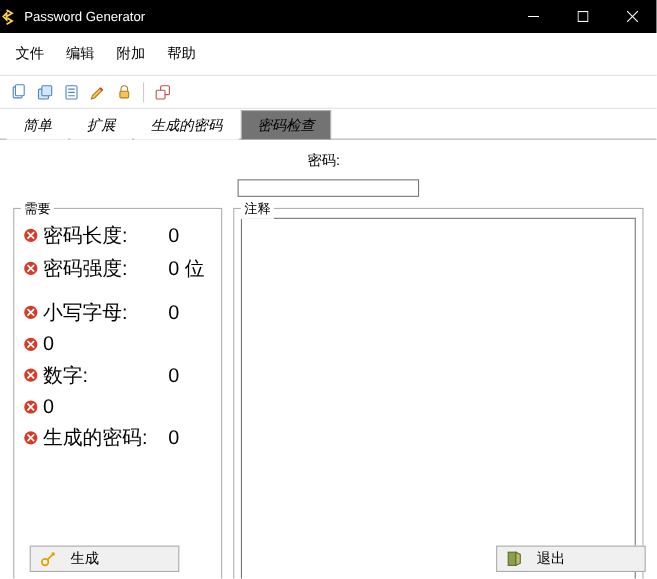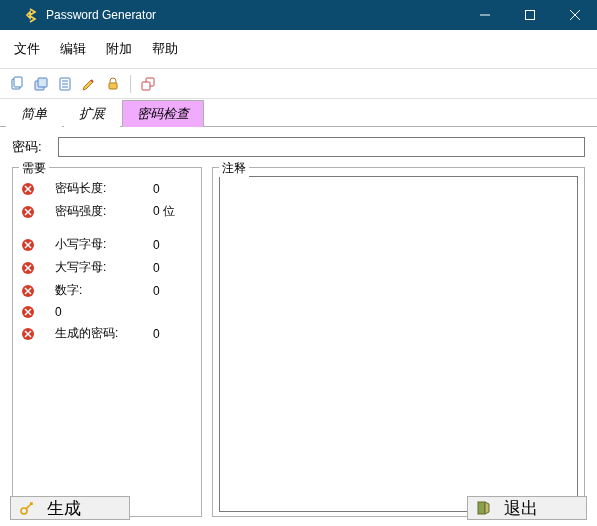--- a/index.html
+++ b/index.html
@@ -1,56 +1,56 @@
 <!DOCTYPE html>
 <html><head>
 <meta charset="utf-8">
 <style>
 * { box-sizing: border-box; margin: 0; padding: 0; }
 body { font-family: "Microsoft YaHei", "Segoe UI", sans-serif; font-size: 12px; background: #fff; width: 597px; height: 526px; overflow: hidden; }
 
-.titlebar { height: 30px; background: #0c4a6e; color: #fff; display: flex; align-items: center; padding-left: 24px; }
+.titlebar { height: 30px; background: #000000; color: #fff; display: flex; align-items: center; padding-left: 0; }
 .titlebar .app-icon { width: 16px; height: 16px; margin-right: 6px; display: flex; align-items: center; justify-content: center; }
 .titlebar .title { font-size: 12px; flex: 1; }
 .titlebar .win-controls { display: flex; height: 100%; }
 .titlebar .win-btn { width: 45px; height: 100%; display: flex; align-items: center; justify-content: center; cursor: pointer; }
 
 .menubar { height: 39px; background: #fff; display: flex; align-items: center; border-bottom: 1px solid #e0e0e0; padding-left: 4px; }
 .menubar .menu-item { padding: 3px 10px; cursor: pointer; font-size: 13px; }
 
 .toolbar { height: 30px; background: #fff; display: flex; align-items: center; padding-left: 6px; gap: 2px; border-bottom: 1px solid #e0e0e0; }
 .toolbar .tool-btn { width: 22px; height: 22px; display: flex; align-items: center; justify-content: center; cursor: pointer; border: 1px solid transparent; border-radius: 2px; }
 
 .tabs { height: 24px; display: flex; align-items: flex-end; padding-left: 6px; margin-top: 4px; position: relative; font-style: italic; }
 .tabs::after { content: ""; position: absolute; bottom: 0; left: 0; right: 0; height: 1px; background: #b0b0b0; }
 .tab { padding: 4px 14px; font-size: 13px; border: 1px solid transparent; border-bottom: none; cursor: pointer; background: #fff; margin-right: 2px; position: relative; z-index: 1; }
-.tab.active { border-color: #b0b0b0; background: #f0abfc; z-index: 2; }
+.tab.active { border-color: #b0b0b0; background: #737373; z-index: 2; }
 .tab.active::after { content: ""; position: absolute; bottom: -1px; left: 0; right: 0; height: 1px; background: #fff; }
 
 .content { padding: 10px 12px 8px 12px; }
 
-.password-row { display: flex; align-items: center; gap: 8px; margin-bottom: 10px; }
+.password-row { display: flex; align-items: center; gap: 8px; margin-bottom: 10px; flex-direction: column; }
 .password-row label { font-size: 13px; width: 38px; }
 .password-row input { flex: 1; height: 20px; border: 1px solid #787878; padding: 0 4px; font-size: 12px; }
 
 .main-area { display: flex; gap: 10px; height: 350px; }
 .requirements { width: 190px; border: 1px solid #b0b0b0; padding: 6px 8px 10px 8px; position: relative; }
 .requirements .box-title { position: absolute; top: -8px; left: 6px; background: #fff; padding: 0 3px; font-size: 12px; }
-.req-row { display: flex; align-items: center; margin-top: 6px; font-size: 12px; gap: 20px; }
+.req-row { display: flex; align-items: center; margin-top: 6px; font-size: 18px; gap: 4px; }
 .req-row .req-icon { width: 14px; height: 14px; display: flex; align-items: center; justify-content: center; }
 .req-row .req-label { flex: 1; }
 .req-row .req-value { width: 40px; text-align: left; }
 .req-gap { height: 10px; }
 
 .notes { flex: 1; border: 1px solid #b0b0b0; padding: 6px; position: relative; font-family: Liberation Mono, monospace; }
 .notes .box-title { position: absolute; top: -8px; left: 6px; background: #fff; padding: 0 3px; font-size: 12px; }
 .notes-area { width: 100%; height: 100%; border: 1px solid #787878; margin-top: 2px; }
 
 .footer { position: absolute; bottom: 6px; left: 10px; right: 10px; display: flex; justify-content: space-between; }
-.footer .btn { width: 120px; height: 24px; background: #f0f0f0; border: 1px solid #adadad; display: flex; align-items: center; cursor: pointer; gap: 12px; padding-left: 8px; font-size: 17px; }
+.footer .btn { width: 136px; height: 24px; background: #f0f0f0; border: 1px solid #adadad; display: flex; align-items: center; cursor: pointer; gap: 12px; padding-left: 8px; font-size: 13px; margin-left: 17px; }
 .footer .btn .btn-icon { width: 16px; height: 16px; display: flex; align-items: center; justify-content: center; }
 .footer .btn span.lbl { flex: 1; text-align: left; }
 
 .red-x { width: 12px; height: 12px; border-radius: 50%; background: #d63b29; display: flex; align-items: center; justify-content: center; }
 </style>
 </head>
 <body>
 
 <div class="titlebar">
   <span class="app-icon">
@@ -124,20 +124,21 @@
       <svg width="16" height="16" viewBox="0 0 16 16">
         <rect x="6" y="2" width="8" height="8" rx="1" fill="#fff" stroke="#c94b4b"></rect>
         <rect x="2" y="6" width="8" height="8" rx="1" fill="#fff" stroke="#c94b4b"></rect>
       </svg>
     </div>
 </div>
 
 <div class="tabs">
   <div class="tab">简单</div>
   <div class="tab">扩展</div>
+  <div class="tab">生成的密码</div>
   <div class="tab active">密码检查</div>
 </div>
 
 <div class="content">
 
   <div class="password-row">
     <label>密码:</label>
     <input type="text" value="" style="">
   </div>
 
@@ -187,21 +188,20 @@
       </div>
       <div class="req-row">
         <span class="req-icon">
             <span class="red-x">
               <svg width="8" height="8">
                 <line x1="1" y1="1" x2="7" y2="7" stroke="#fff" stroke-width="1.5"></line>
                 <line x1="7" y1="1" x2="1" y2="7" stroke="#fff" stroke-width="1.5"></line>
               </svg>
             </span>
           </span>
-        <span class="req-label">大写字母:</span>
         <span class="req-value">0</span>
       </div>
       <div class="req-row">
         <span class="req-icon">
             <span class="red-x">
               <svg width="8" height="8">
                 <line x1="1" y1="1" x2="7" y2="7" stroke="#fff" stroke-width="1.5"></line>
                 <line x1="7" y1="1" x2="1" y2="7" stroke="#fff" stroke-width="1.5"></line>
               </svg>
             </span>

